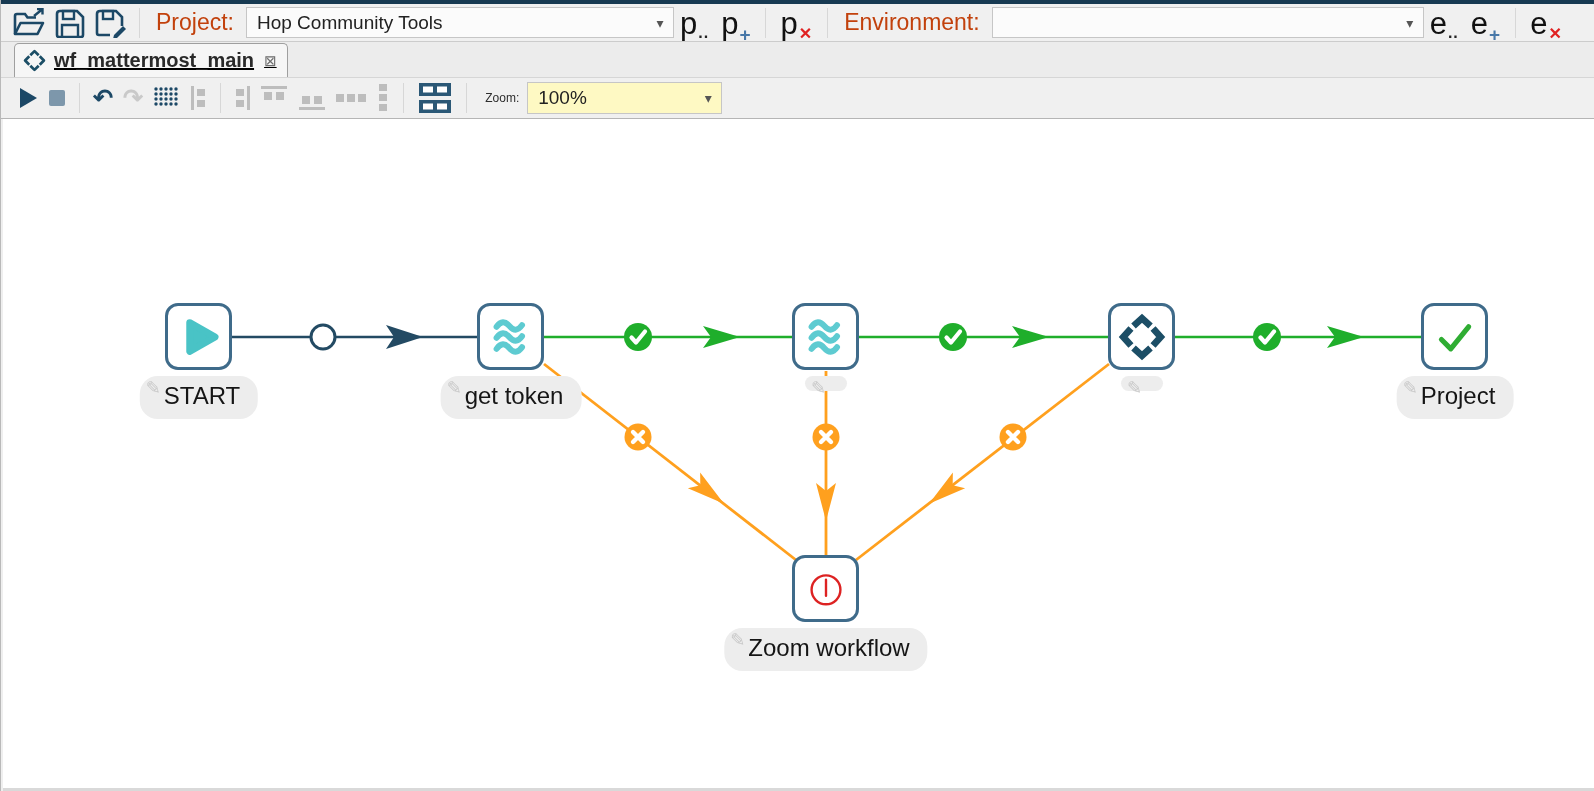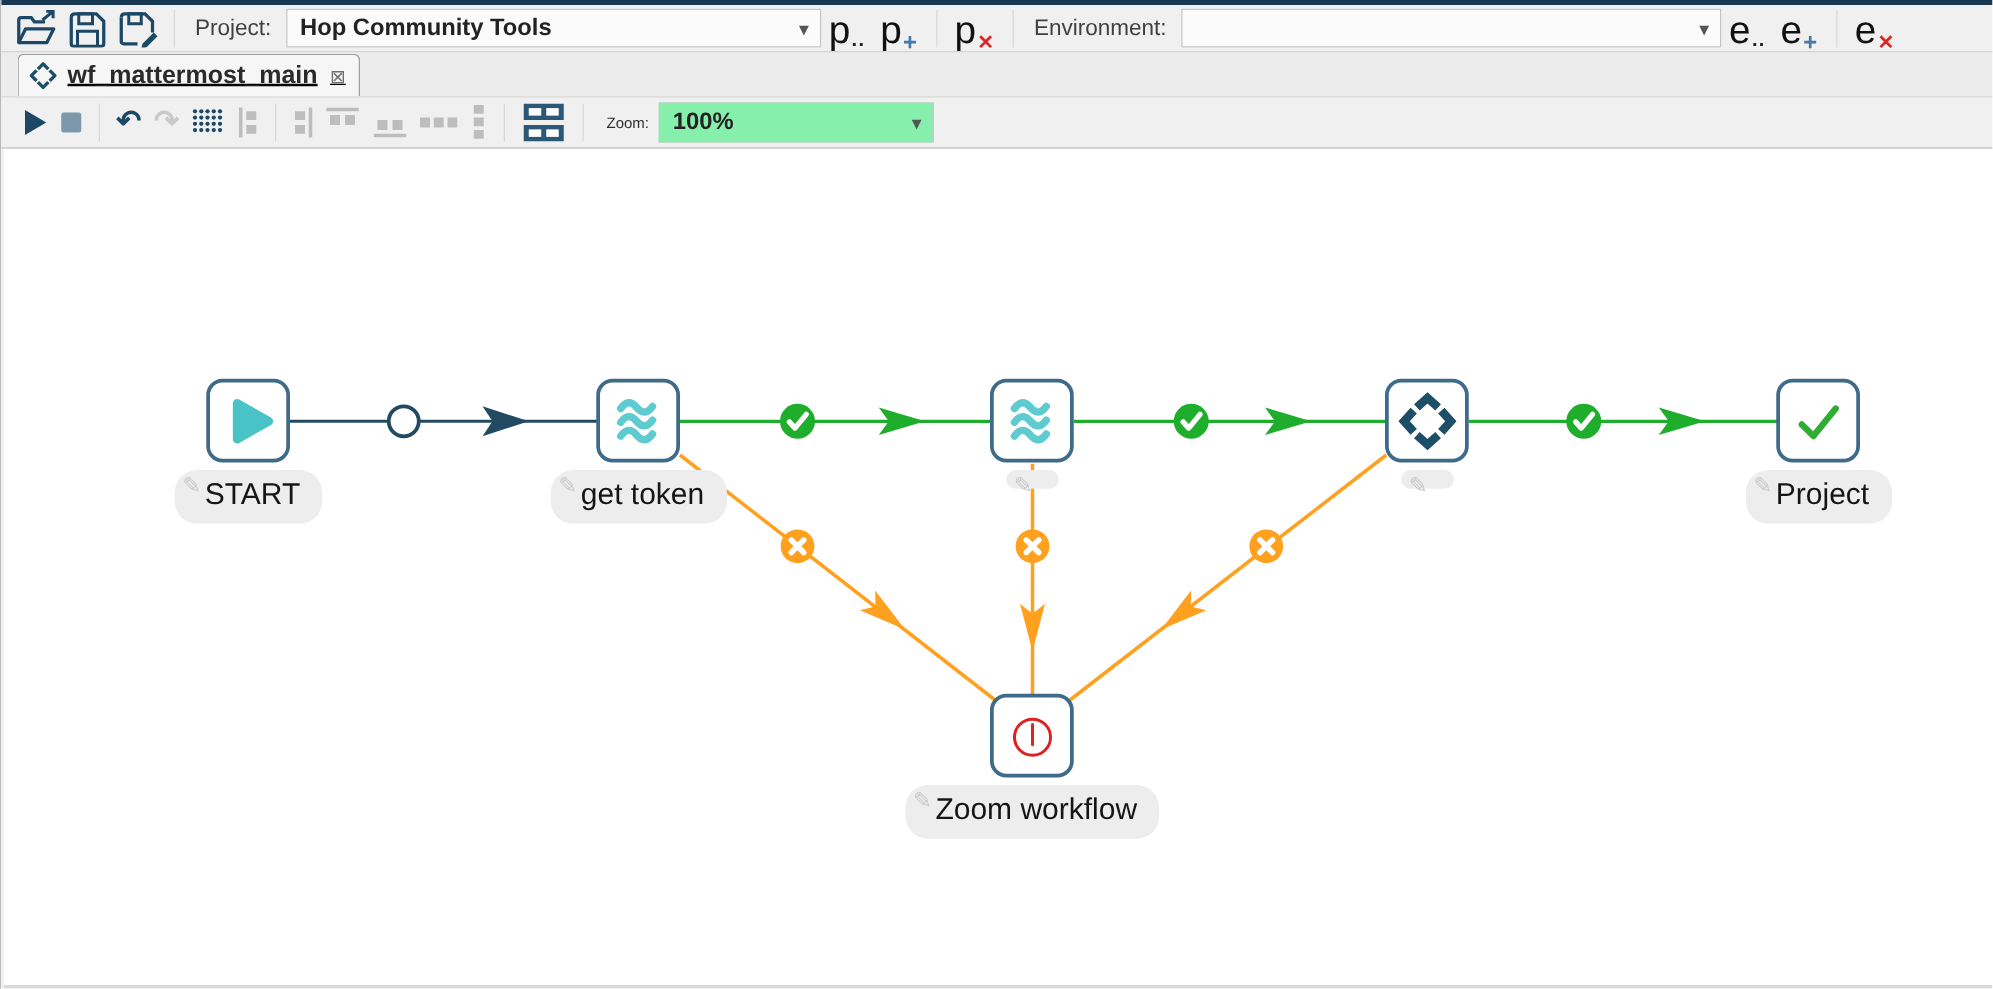--- a/index.html
+++ b/index.html
@@ -7,22 +7,22 @@
   body { font-family: "Liberation Sans", sans-serif; background: #ffffff; border-left: 1px solid #b9b9b9; }
 
   
   .topbar {
     height: 42px; background: #f0f0f0; border-top: 4px solid #173a52;
     border-bottom: 1px solid #cccccc; display: flex; align-items: center;
   }
   .file-group { display: flex; align-items: center; margin-left: 8px; gap: 2px; }
   .tool-btn { border: none; background: transparent; padding: 2px 3px; display: flex; align-items: center; cursor: pointer; }
   .vsep { width: 1px; height: 30px; background: #d7d7d7; margin: 0 8px; }
-  .bar-label { font-size: 18px; color: #404040; margin: 0 6px 0 8px; white-space: nowrap; }
-  .combo { background: #fbfbfb; border: 1px solid #c6c6c6; height: 31px; display: flex; align-items: center; font-weight: bold; }
+  .bar-label { font-size: 23px; color: #c2410c; margin: 0 6px 0 8px; white-space: nowrap; }
+  .combo { background: #fbfbfb; border: 1px solid #c6c6c6; height: 31px; display: flex; align-items: center; }
   .combo-text { flex: 1; font-size: 19px; color: #222; padding: 0 10px; white-space: nowrap; overflow: hidden; }
   .combo-arrow { width: 26px; text-align: center; color: #555; font-size: 14px; }
   .project-combo { width: 428px; margin-left: 6px; }
   .env-combo { width: 432px; margin-left: 6px; }
   .pe-btn { border: none; background: transparent; display: flex; align-items: flex-start; padding: 0 6px; cursor: pointer; margin-top: 2px; }
   .pe-glyph { font-size: 31px; color: #111; line-height: 30px; }
   .pe-mod { font-size: 16px; font-weight: bold; margin-left: 1px; transform: translateY(15px); letter-spacing: 1px; }
   .pe-edit .pe-mod { color: #222; }
   .pe-add .pe-mod { color: #4878a8; font-size: 19px; }
   .pe-del .pe-mod { color: #e02222; font-size: 16px; }
@@ -40,21 +40,21 @@
   
   .wf-toolbar {
     height: 42px; background: #f0f0f0; border-top: 1px solid #d6d6d6;
     border-bottom: 1px solid #b5b5b5; display: flex; align-items: center;
   }
   .wf-toolbar .tool-btn { padding: 3px 5px; }
   .glyph-btn { font-size: 24px; line-height: 22px; font-weight: bold; }
   .undo-glyph { color: #1c4866; }
   .redo-glyph { color: #c9c9c9; }
   .zoom-label { font-size: 12px; color: #2d2d2d; margin: 0 8px 0 10px; }
-  .zoom-combo { width: 220px; height: 32px; background: #86efac; }
+  .zoom-combo { width: 195px; height: 32px; background: #fef9c3; }
 
   
   .canvas {
     position: relative; height: 672px; background: #ffffff;
     border-left: 2px solid #efefef; overflow: hidden;
   }
   .wires { position: absolute; left: 0; top: 0; }
   .node {
     position: absolute; width: 67px; height: 67px; background: #ffffff;
     border: 3px solid #3f6b8a; border-radius: 13px; display: flex;

